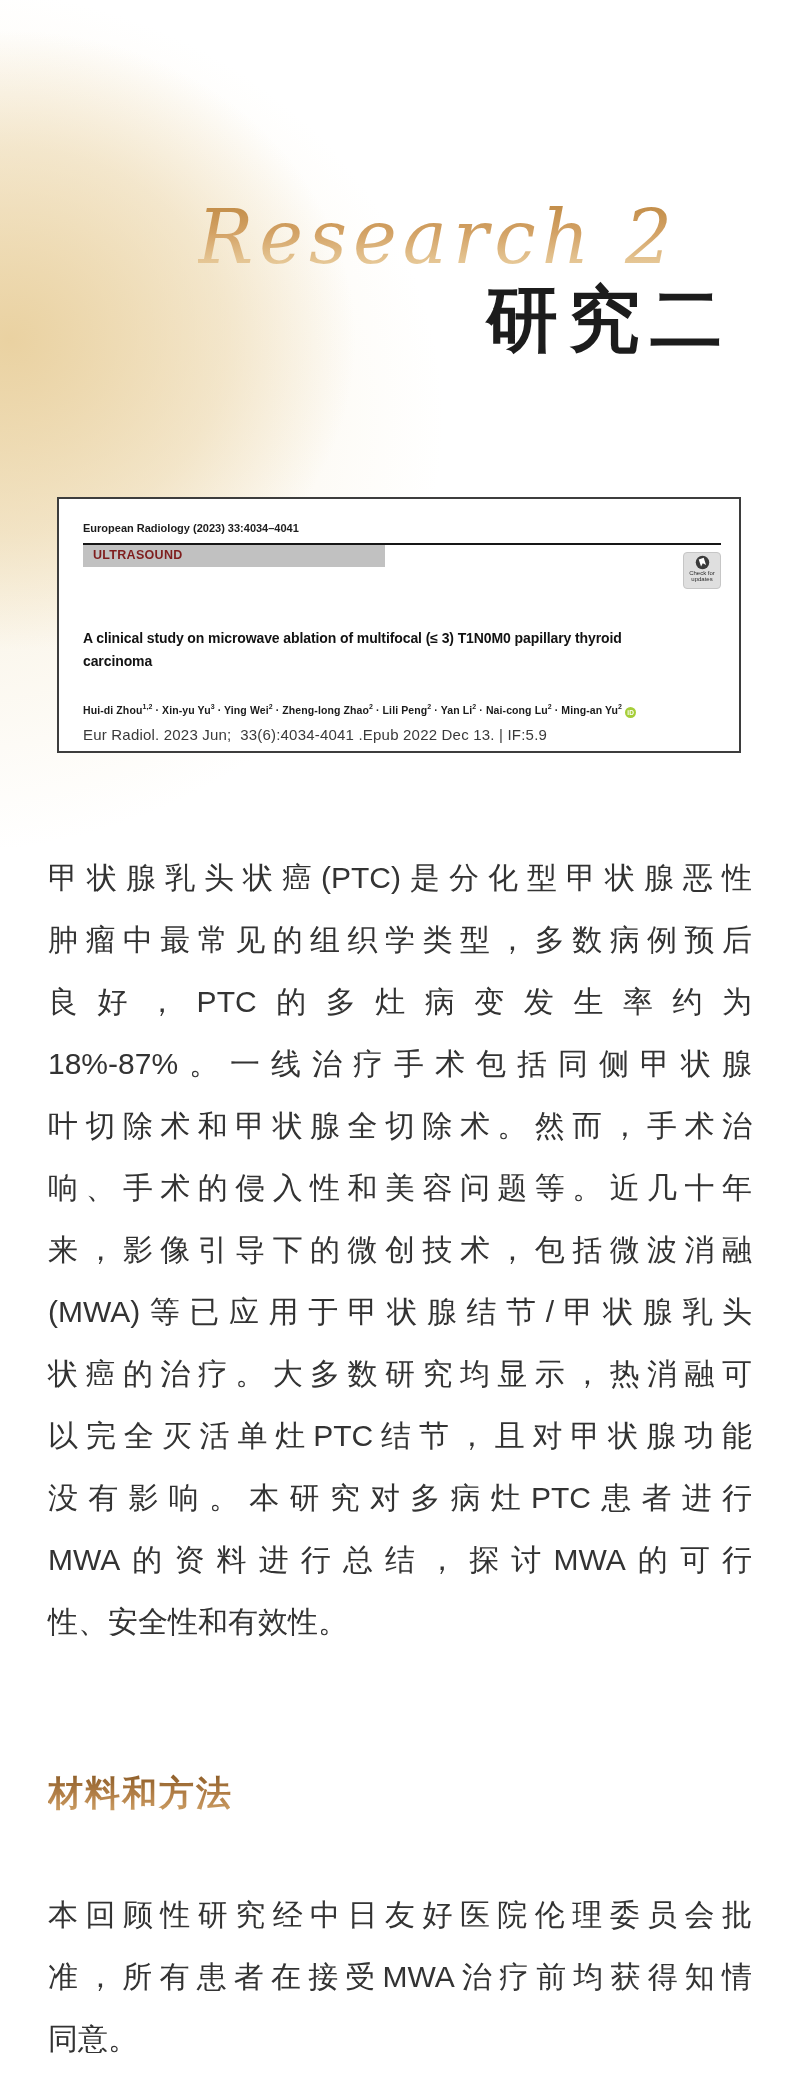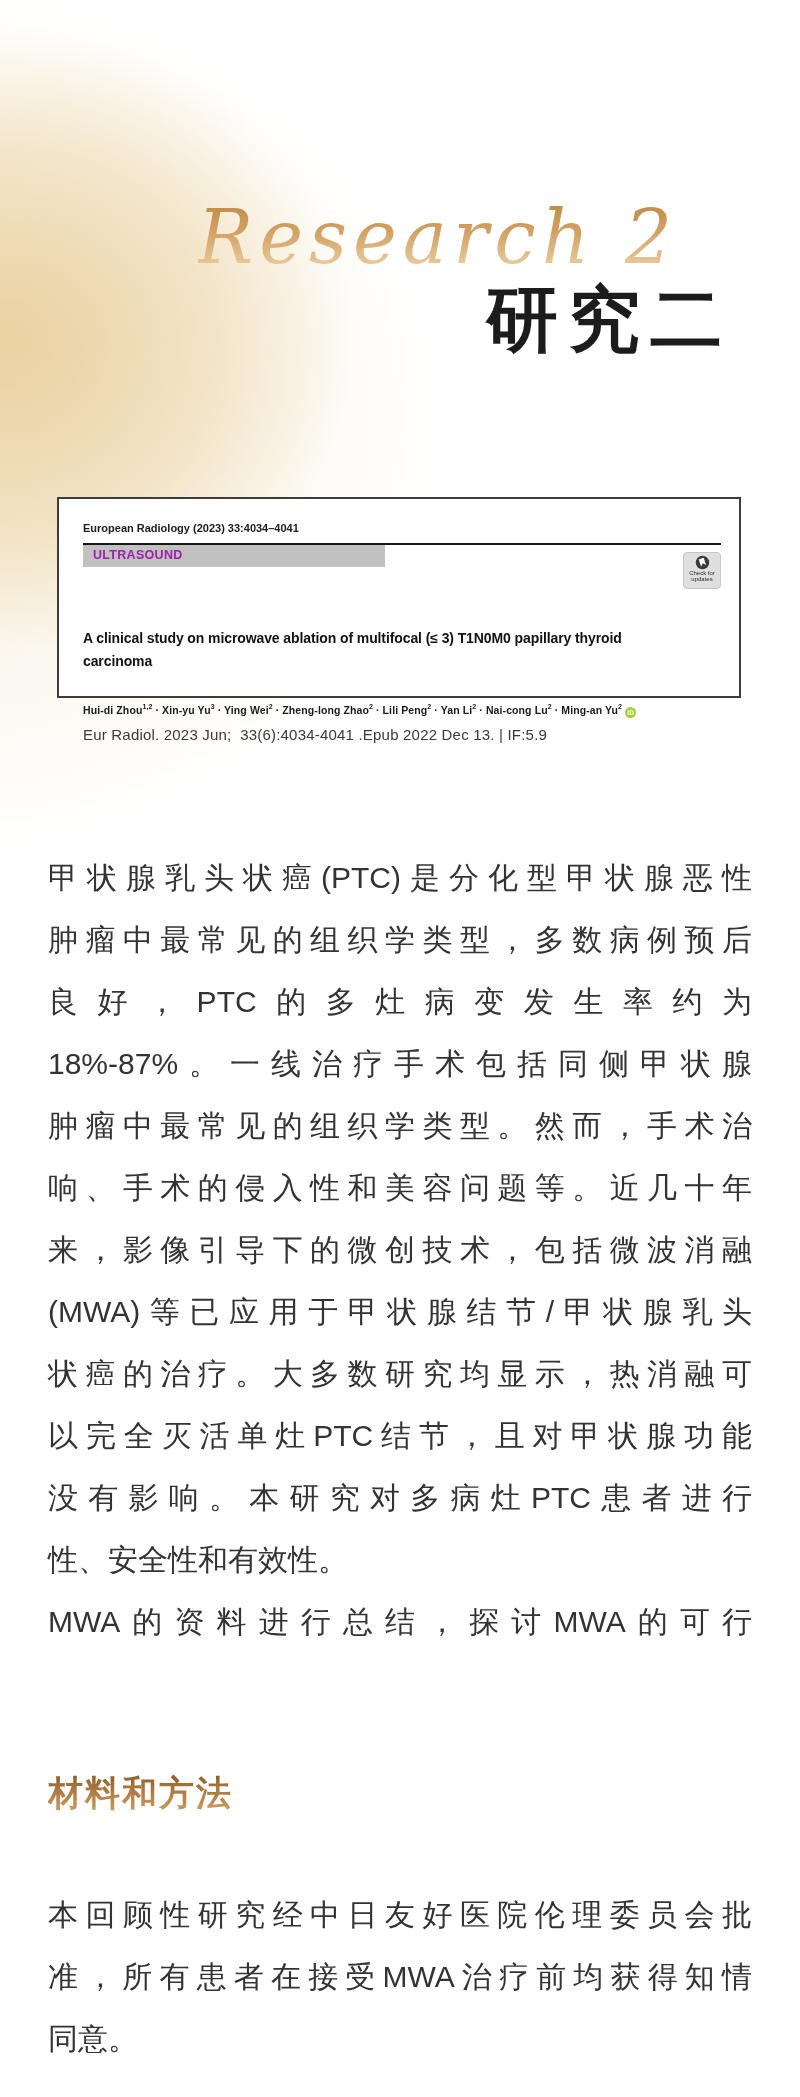--- a/index.html
+++ b/index.html
@@ -38,34 +38,34 @@
     font-weight: bold;
     font-size: 72px;
     letter-spacing: 10px;
     color: #1c1c1c;
   }
 
   
   .paper-card {
     position: absolute;
     top: 497px; left: 57px;
-    width: 684px; height: 201px;
+    width: 684px; height: 256px;
     background: #ffffff;
     border: 2px solid #3d3d3d;
     padding: 22px 18px 0 24px;
     color: #111;
   }
   .journal-line { font-size: 11px; line-height: 15px; font-weight: bold; color: #1c1c1c; }
   .rule { margin-top: 7px; height: 2px; background: #161616; }
   .tag-row { display: flex; justify-content: space-between; align-items: flex-start; }
   .section-tag {
     width: 302px; height: 22px;
     background: #c1c1c1;
     font-size: 12.5px; font-weight: bold;
-    color: #a21caf;
+    color: #7f1d1d;
     padding: 3px 10px;
     letter-spacing: 0.3px;
   }
   .crossmark {
     margin-top: 7px;
     width: 38px; height: 37px;
     background: #dfdfdf;
     border: 1px solid #c6c6c6;
     border-radius: 4px;
     display: flex; flex-direction: column; align-items: center;
@@ -164,29 +164,29 @@
     <div class="paper-title">A clinical study on microwave ablation of multifocal (≤ 3) T1N0M0 papillary thyroid carcinoma</div>
     <div class="authors"><span>Hui-di Zhou</span><sup>1,2</sup> · <span>Xin-yu Yu</span><sup>3</sup> · <span>Ying Wei</span><sup>2</sup> · <span>Zheng-long Zhao</span><sup>2</sup> · <span>Lili Peng</span><sup>2</sup> · <span>Yan Li</span><sup>2</sup> · <span>Nai-cong Lu</span><sup>2</sup> · <span>Ming-an Yu</span><sup>2</sup><span class="orcid">iD</span></div>
     <div class="citation">Eur Radiol. 2023 Jun;  33(6):4034-4041 .Epub 2022 Dec 13. | IF:5.9</div>
   </div>
 
   <div class="body-text para1">
     <div class="cjk-line">甲状腺乳头状癌(PTC)是分化型甲状腺恶性</div>
     <div class="cjk-line">肿瘤中最常见的组织学类型，多数病例预后</div>
     <div class="cjk-line">良好，PTC的多灶病变发生率约为</div>
     <div class="cjk-line">18%-87%。一线治疗手术包括同侧甲状腺</div>
-    <div class="cjk-line">肿瘤中最常见的组织学类型。然而，手术治</div>
+    <div class="cjk-line">叶切除术和甲状腺全切除术。然而，手术治</div>
     <div class="cjk-line">响、手术的侵入性和美容问题等。近几十年</div>
     <div class="cjk-line">来，影像引导下的微创技术，包括微波消融</div>
     <div class="cjk-line">(MWA)等已应用于甲状腺结节/甲状腺乳头</div>
     <div class="cjk-line">状癌的治疗。大多数研究均显示，热消融可</div>
     <div class="cjk-line">以完全灭活单灶PTC结节，且对甲状腺功能</div>
     <div class="cjk-line">没有影响。本研究对多病灶PTC患者进行</div>
+    <div class="cjk-line">MWA的资料进行总结，探讨MWA的可行</div>
     <div class="cjk-line last">性、安全性和有效性。</div>
-    <div class="cjk-line">MWA的资料进行总结，探讨MWA的可行</div>
   </div>
 
   <div class="section-heading">材料和方法</div>
 
   <div class="body-text para2">
     <div class="cjk-line">本回顾性研究经中日友好医院伦理委员会批</div>
     <div class="cjk-line">准，所有患者在接受MWA治疗前均获得知情</div>
     <div class="cjk-line last">同意。</div>
   </div>
 

